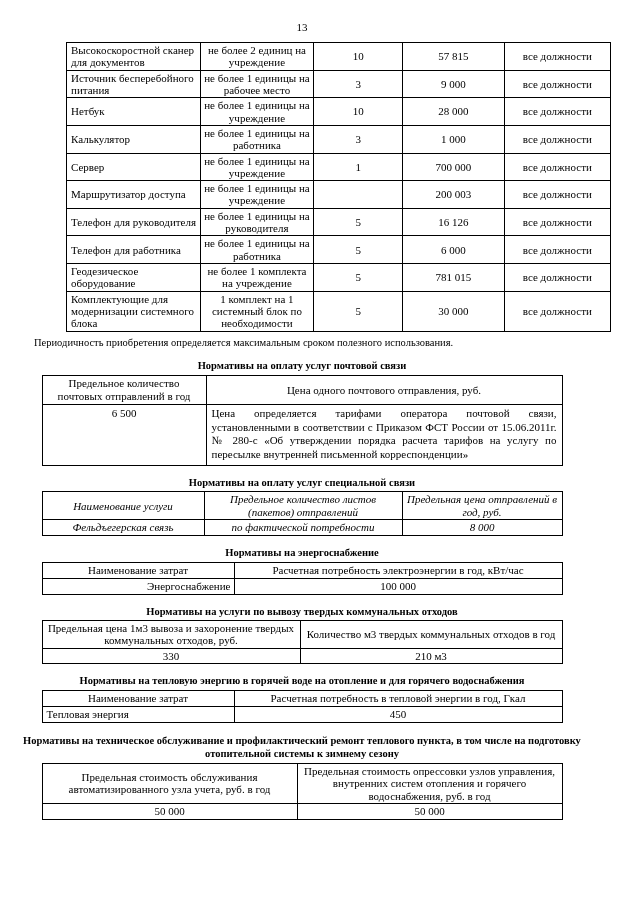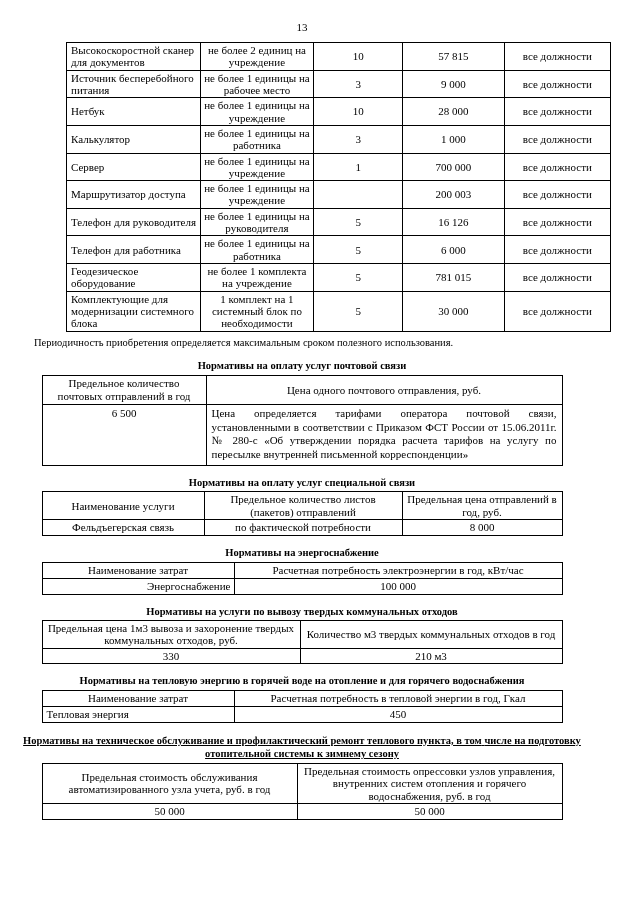--- a/index.html
+++ b/index.html
@@ -96,20 +96,21 @@
   .postal-table td.qty {
     vertical-align: top;
     padding-top: 2px;
   }
   .postal-table td.hdr { height: 26px; }
 
   
   .spec-table {
     width: 520px;
     margin: 2px auto 0 auto;
+    font-style: italic;
   }
   .spec-table .col-a { width: 162px; }
   .spec-table .col-b { width: 198px; }
   .spec-table .col-c { width: 160px; }
   .spec-table td.hdr { height: 24px; vertical-align: middle; }
   .spec-table td.val { height: 13px; }
 
   
   .energy-table {
     width: 520px;
@@ -143,21 +144,21 @@
   
   .service-table {
     width: 520px;
     margin: 3px auto 0 auto;
   }
   .service-table .col-a { width: 255px; }
   .service-table .col-b { width: 265px; }
   .service-table td.hdr { height: 36px; vertical-align: middle; }
   .service-table td.val { height: 13px; }
 
-  .heading-two-line { line-height: 1.25; text-decoration: underline; }
+  .heading-two-line { line-height: 1.25; }
 </style>
 </head>
 <body>
 
 <div class="page">
 
   <div class="page-number">13</div>
 
   <table class="equip-table">
     <colgroup>

